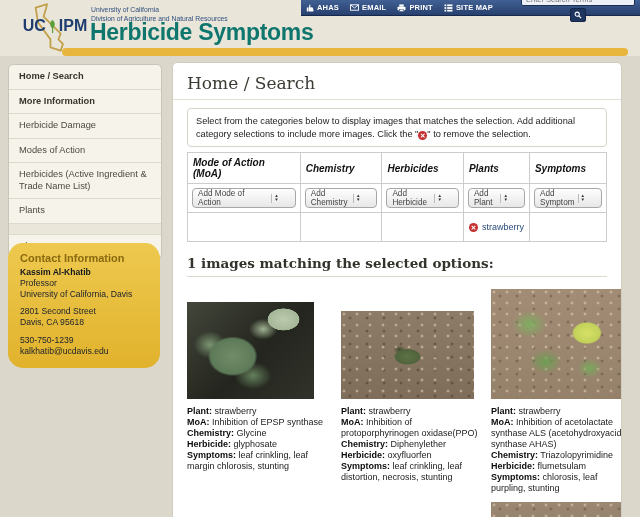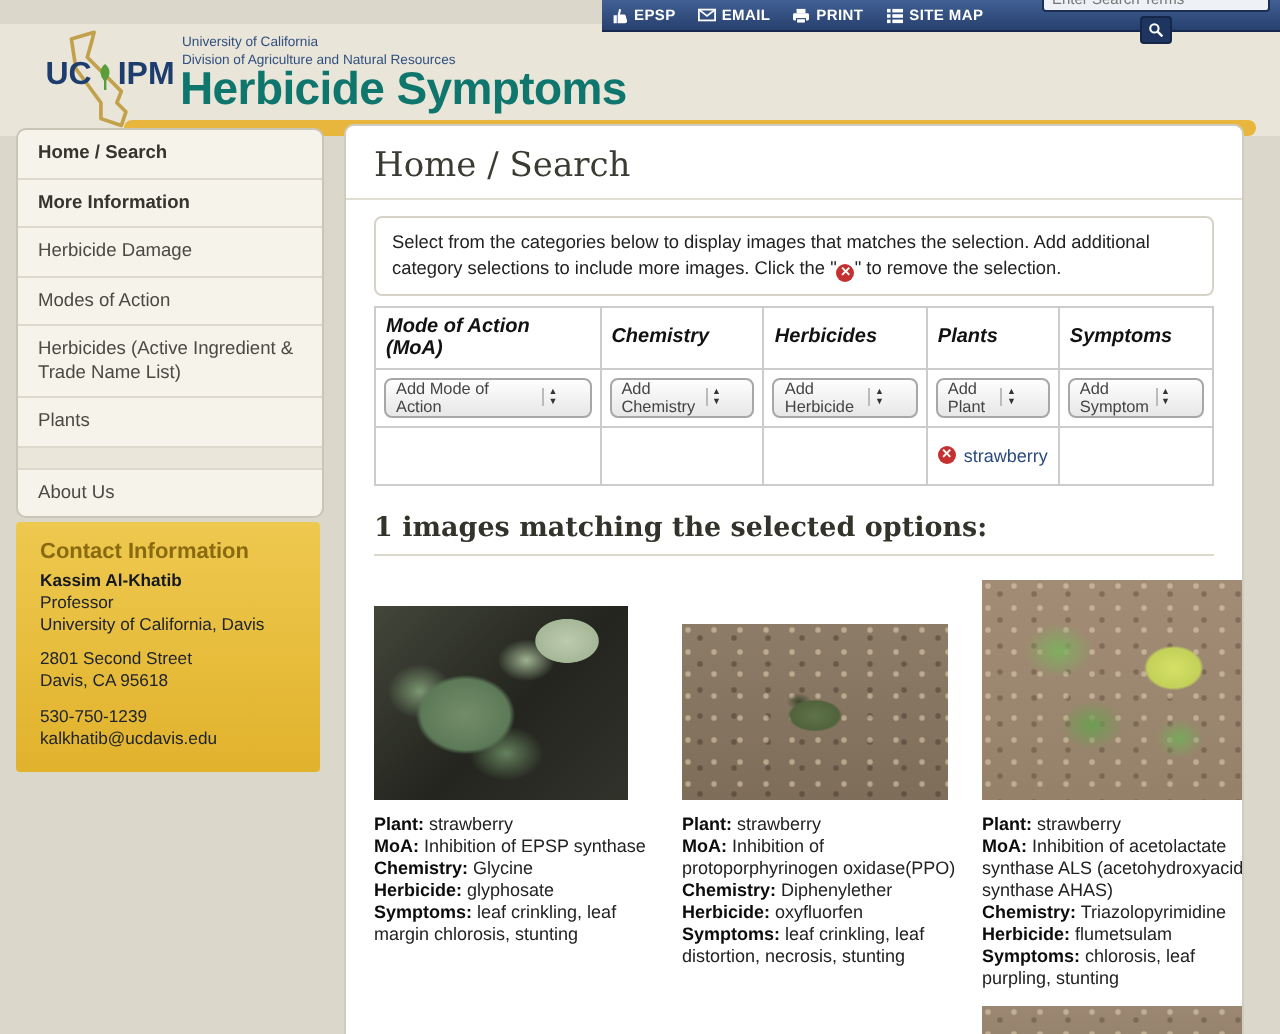--- a/index.html
+++ b/index.html
@@ -1,19 +1,19 @@
 <!DOCTYPE html>
 <html><head>
 <meta charset="utf-8">
 <style>
   html,body{margin:0;padding:0;}
   .page{width:640px;height:517px;position:relative;overflow:hidden;background:#dbd7cb;
         font-family:"Liberation Sans",sans-serif;-webkit-font-smoothing:antialiased;}
   
-  .header{position:absolute;top:12px;left:0;width:640px;height:56px;background:#e9e5d9;}
+  .header{position:absolute;top:0;left:0;width:640px;height:56px;background:#e9e5d9;}
   .toolbar{position:absolute;top:0;left:301px;width:339px;height:16px;box-sizing:border-box;
            background:linear-gradient(#416094,#27406e);border-bottom:1px solid #16294d;
            display:flex;align-items:center;gap:11px;padding:0 5px;}
   .tb-btn{display:flex;align-items:center;gap:3px;color:#fff;font-size:7.5px;font-weight:bold;
           letter-spacing:.2px;cursor:pointer;white-space:nowrap;}
   .tb-search{margin-left:auto;display:flex;align-items:center;gap:2px;flex-direction:column;}
   .tb-input{width:104px;height:11px;font-size:7.5px;border:1px solid #1c2f52;border-radius:2px;
             padding:0 4px;color:#333;background:#eef1f5;font-family:"Liberation Sans",sans-serif;}
   .tb-go{width:14px;height:12px;background:#1e3560;border:1px solid #152748;border-radius:2px;
          display:flex;align-items:center;justify-content:center;cursor:pointer;}
@@ -28,22 +28,22 @@
             border-radius:4px;}
   
   .sidebar{position:absolute;left:8px;top:64px;width:152px;background:#f6f3ea;
            border:1px solid #c9c5b7;border-radius:5px;overflow:hidden;}
   .sb-item{padding:6px 10px;font-size:9.3px;color:#4a4a42;border-bottom:1px solid #ddd9cc;
            cursor:pointer;line-height:11.5px;}
   .sb-item.bold{font-weight:bold;color:#35352e;}
   .sb-spacer{height:10px;background:#eae6d9;border-bottom:1px solid #ddd9cc;}
   .sb-item:last-child{border-bottom:none;}
   
-  .contact{position:absolute;left:8px;top:261px;width:152px;box-sizing:border-box;
-           background:linear-gradient(#eec94f,#e1b22c);border-radius:2px;padding:9px 12px 11px;}
+  .contact{position:absolute;left:8px;top:243px;width:152px;box-sizing:border-box;
+           background:linear-gradient(#eec94f,#e1b22c);border-radius:15px;padding:9px 12px 11px;}
   .c-head{font-size:11px;font-weight:bold;color:#8a6a10;margin-bottom:3px;}
   .c-line{font-size:8.6px;line-height:10.8px;color:#20242e;}
   .c-name{font-weight:bold;color:#15181f;}
   .c-gap{height:7px;}
   
   .main{position:absolute;left:172px;top:62px;width:450px;height:460px;box-sizing:border-box;
         background:#fff;border:1px solid #cfccc0;border-radius:5px 5px 0 0;padding:10px 14px;
         overflow:hidden;}
   .page-title{font-family:"DejaVu Serif",serif;font-size:17px;color:#3b3b33;line-height:20px;
               margin:0 -14px;padding:0 14px 6px;border-bottom:1px solid #e0ddd3;}
@@ -134,21 +134,21 @@
     </div>
     <div class="site-title">Herbicide Symptoms</div>
     <div class="gold-bar"></div>
   </div>
 
   <div class="toolbar">
     <div class="tb-btn">
       <svg width="8" height="8" viewBox="0 0 10 10">
         <path d="M1,4.5 h2 v5 h-2 z M3.5,9.5 h4.5 c1,0 1.6,-0.7 1.4,-1.5 l-0.8,-3 c-0.2,-0.6 -0.7,-0.9 -1.3,-0.9 H5 L5.6,1.6 C5.8,0.8 5,0.2 4.4,0.8 L3.5,4.5 Z" fill="#fff"></path>
       </svg>
-      <span>EPSP</span>
+      <span>AHAS</span>
     </div>
     <div class="tb-btn">
       <svg width="9" height="7" viewBox="0 0 10 7">
         <rect x="0.5" y="0.5" width="9" height="6" fill="none" stroke="#fff" stroke-width="1"></rect>
         <path d="M0.5,0.5 L5,4 L9.5,0.5" fill="none" stroke="#fff" stroke-width="1"></path>
       </svg>
       <span>EMAIL</span>
     </div>
     <div class="tb-btn">
       <svg width="9" height="8" viewBox="0 0 10 9">

